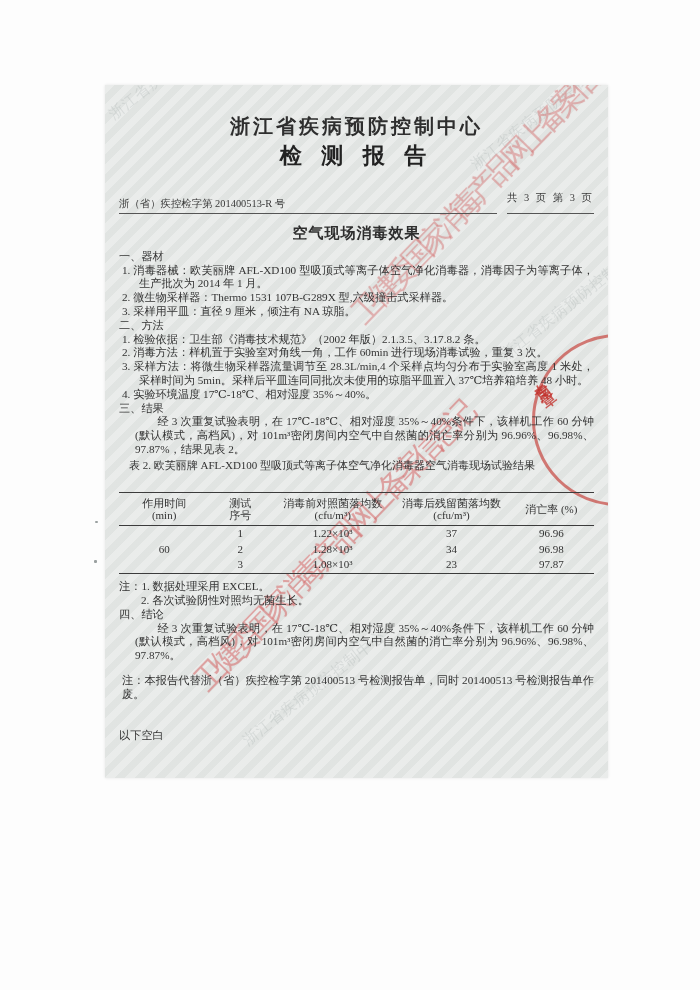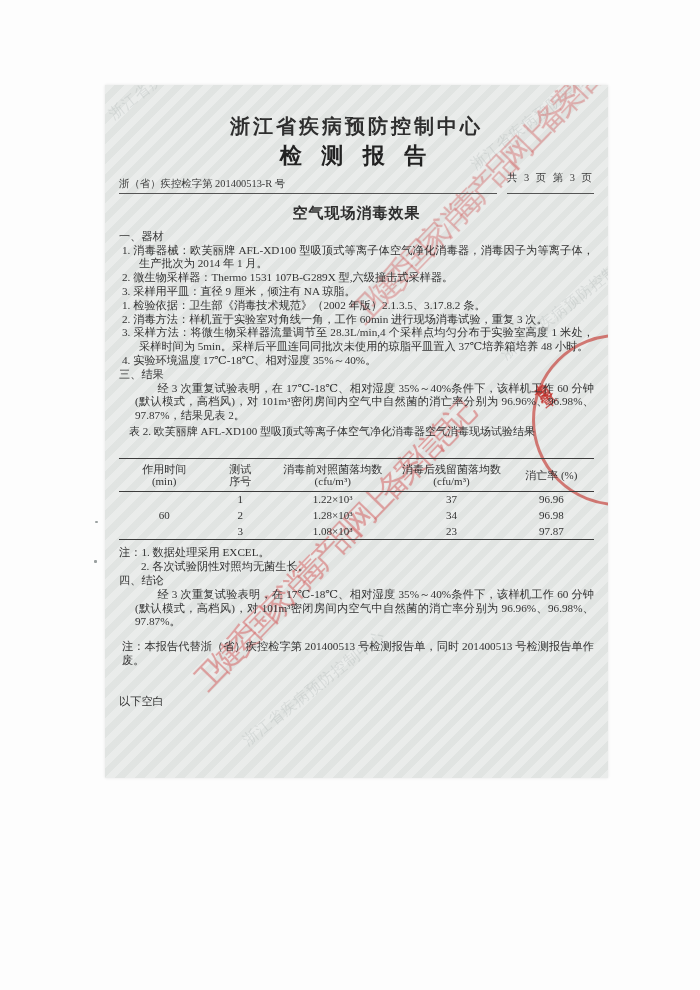--- a/index.html
+++ b/index.html
@@ -12,21 +12,21 @@
     background:#e4e7e5;overflow:hidden;
     box-shadow:0 0 3px rgba(0,0,0,0.10);
   }
   .paper::before{
     content:"";position:absolute;inset:0;pointer-events:none;
     background:repeating-linear-gradient(135deg,rgba(255,255,255,0.22) 0 7px,rgba(90,100,100,0.025) 7px 14px);
   }
   .content{position:relative;padding:0 14px;color:#333;font-size:11.2px;line-height:13.8px;}
   .org{margin-top:29px;text-align:center;font-size:20px;line-height:24px;letter-spacing:3px;font-weight:600;color:#2e2e2e;}
   .rtitle{margin-top:5px;text-align:center;font-size:22px;line-height:26px;letter-spacing:7px;font-weight:bold;color:#222;}
-  .refline{display:flex;align-items:flex-end;margin-top:2px;font-size:10.4px;line-height:13px;color:#3a3a3a;justify-content:space-between;}
+  .refline{display:flex;align-items:flex-end;margin-top:22px;font-size:10.4px;line-height:13px;color:#3a3a3a;justify-content:space-between;}
   .refline .refno{flex:1;border-bottom:1px solid #555;padding-bottom:3px;}
   .refline .pages{border-bottom:1px solid #555;padding-bottom:9px;margin-left:10px;letter-spacing:2px;}
   .subtitle{margin-top:13px;text-align:center;font-weight:bold;font-size:15px;letter-spacing:1px;color:#2e2e2e;}
   .sec{margin-top:9px;}
   .sec-h{font-weight:normal;}
   .item{padding-left:17px;text-indent:-17px;text-align:justify;margin-left:3px;}
   .para{text-indent:2em;text-align:justify;margin-left:16px;}
   .tcaption{margin-top:2px;margin-left:10px;font-size:11px;white-space:nowrap;}
   table.rtable{width:100%;border-collapse:collapse;font-size:11px;color:#333;
     border-top:1.4px solid #3c3c3c;border-bottom:1.4px solid #3c3c3c;margin-top:19px;}
@@ -84,20 +84,21 @@
     <div class="subtitle">空气现场消毒效果</div>
 
     <div class="sec">
       <div class="sec-h">一、器材</div>
       <div class="item">1. 消毒器械：欧芙丽牌 AFL-XD100 型吸顶式等离子体空气净化消毒器，消毒因子为等离子体，生产批次为 2014 年 1 月。</div>
       <div class="item">2. 微生物采样器：Thermo 1531 107B-G289X 型,六级撞击式采样器。</div>
       <div class="item">3. 采样用平皿：直径 9 厘米，倾注有 NA 琼脂。</div>
     </div>
 
     <div>
+      <div class="sec-h">二、方法</div>
       <div class="item">1. 检验依据：卫生部《消毒技术规范》（2002 年版）2.1.3.5、3.17.8.2 条。</div>
       <div class="item">2. 消毒方法：样机置于实验室对角线一角，工作 60min 进行现场消毒试验，重复 3 次。</div>
       <div class="item">3. 采样方法：将微生物采样器流量调节至 28.3L/min,4 个采样点均匀分布于实验室高度 1 米处，采样时间为 5min。采样后平皿连同同批次未使用的琼脂平皿置入 37℃培养箱培养 48 小时。</div>
       <div class="item">4. 实验环境温度 17℃-18℃、相对湿度 35%～40%。</div>
     </div>
 
     <div>
       <div class="sec-h">三、结果</div>
       <div class="para">经 3 次重复试验表明，在 17℃-18℃、相对湿度 35%～40%条件下，该样机工作 60 分钟(默认模式，高档风)，对 101m³密闭房间内空气中自然菌的消亡率分别为 96.96%、96.98%、97.87%，结果见表 2。</div>
     </div>

